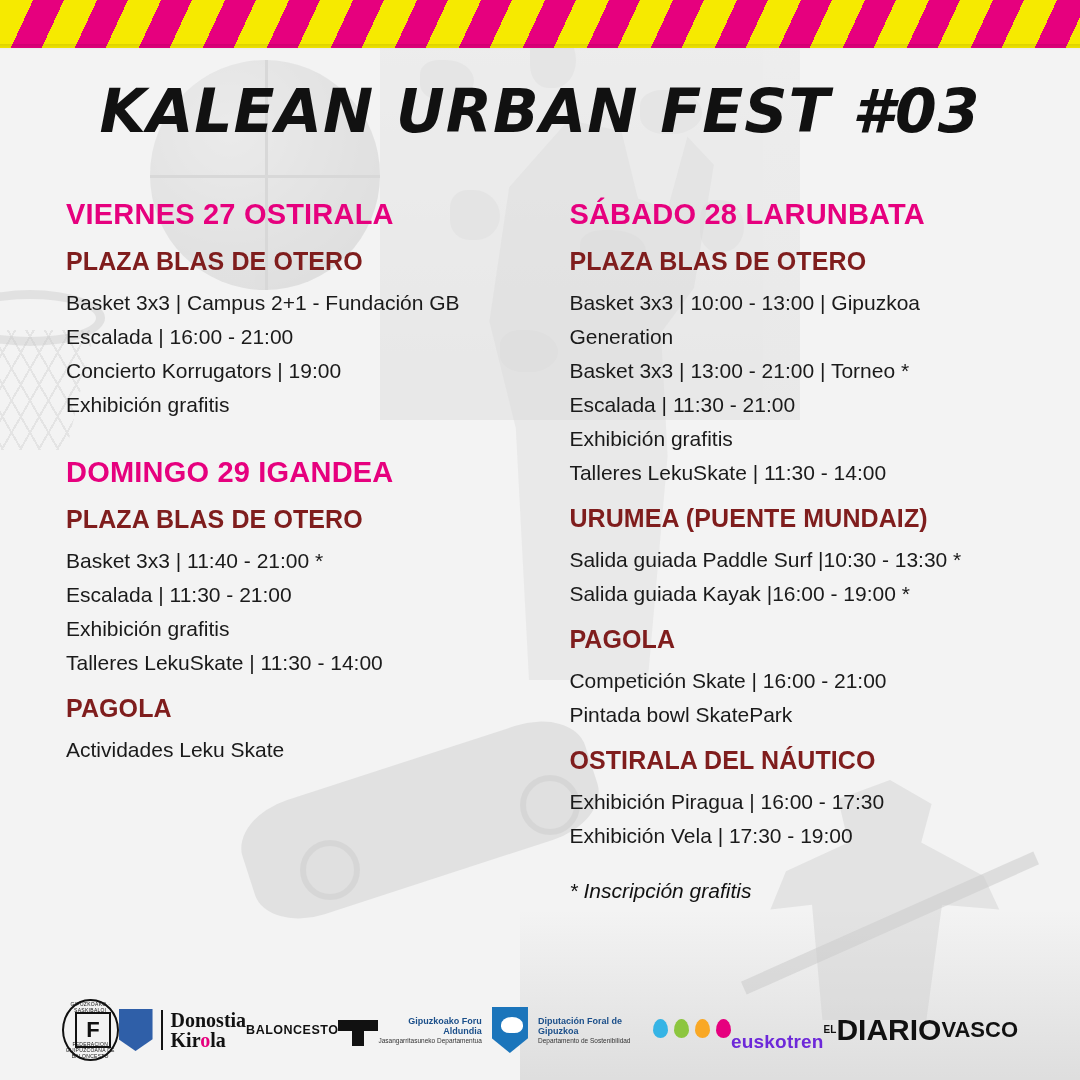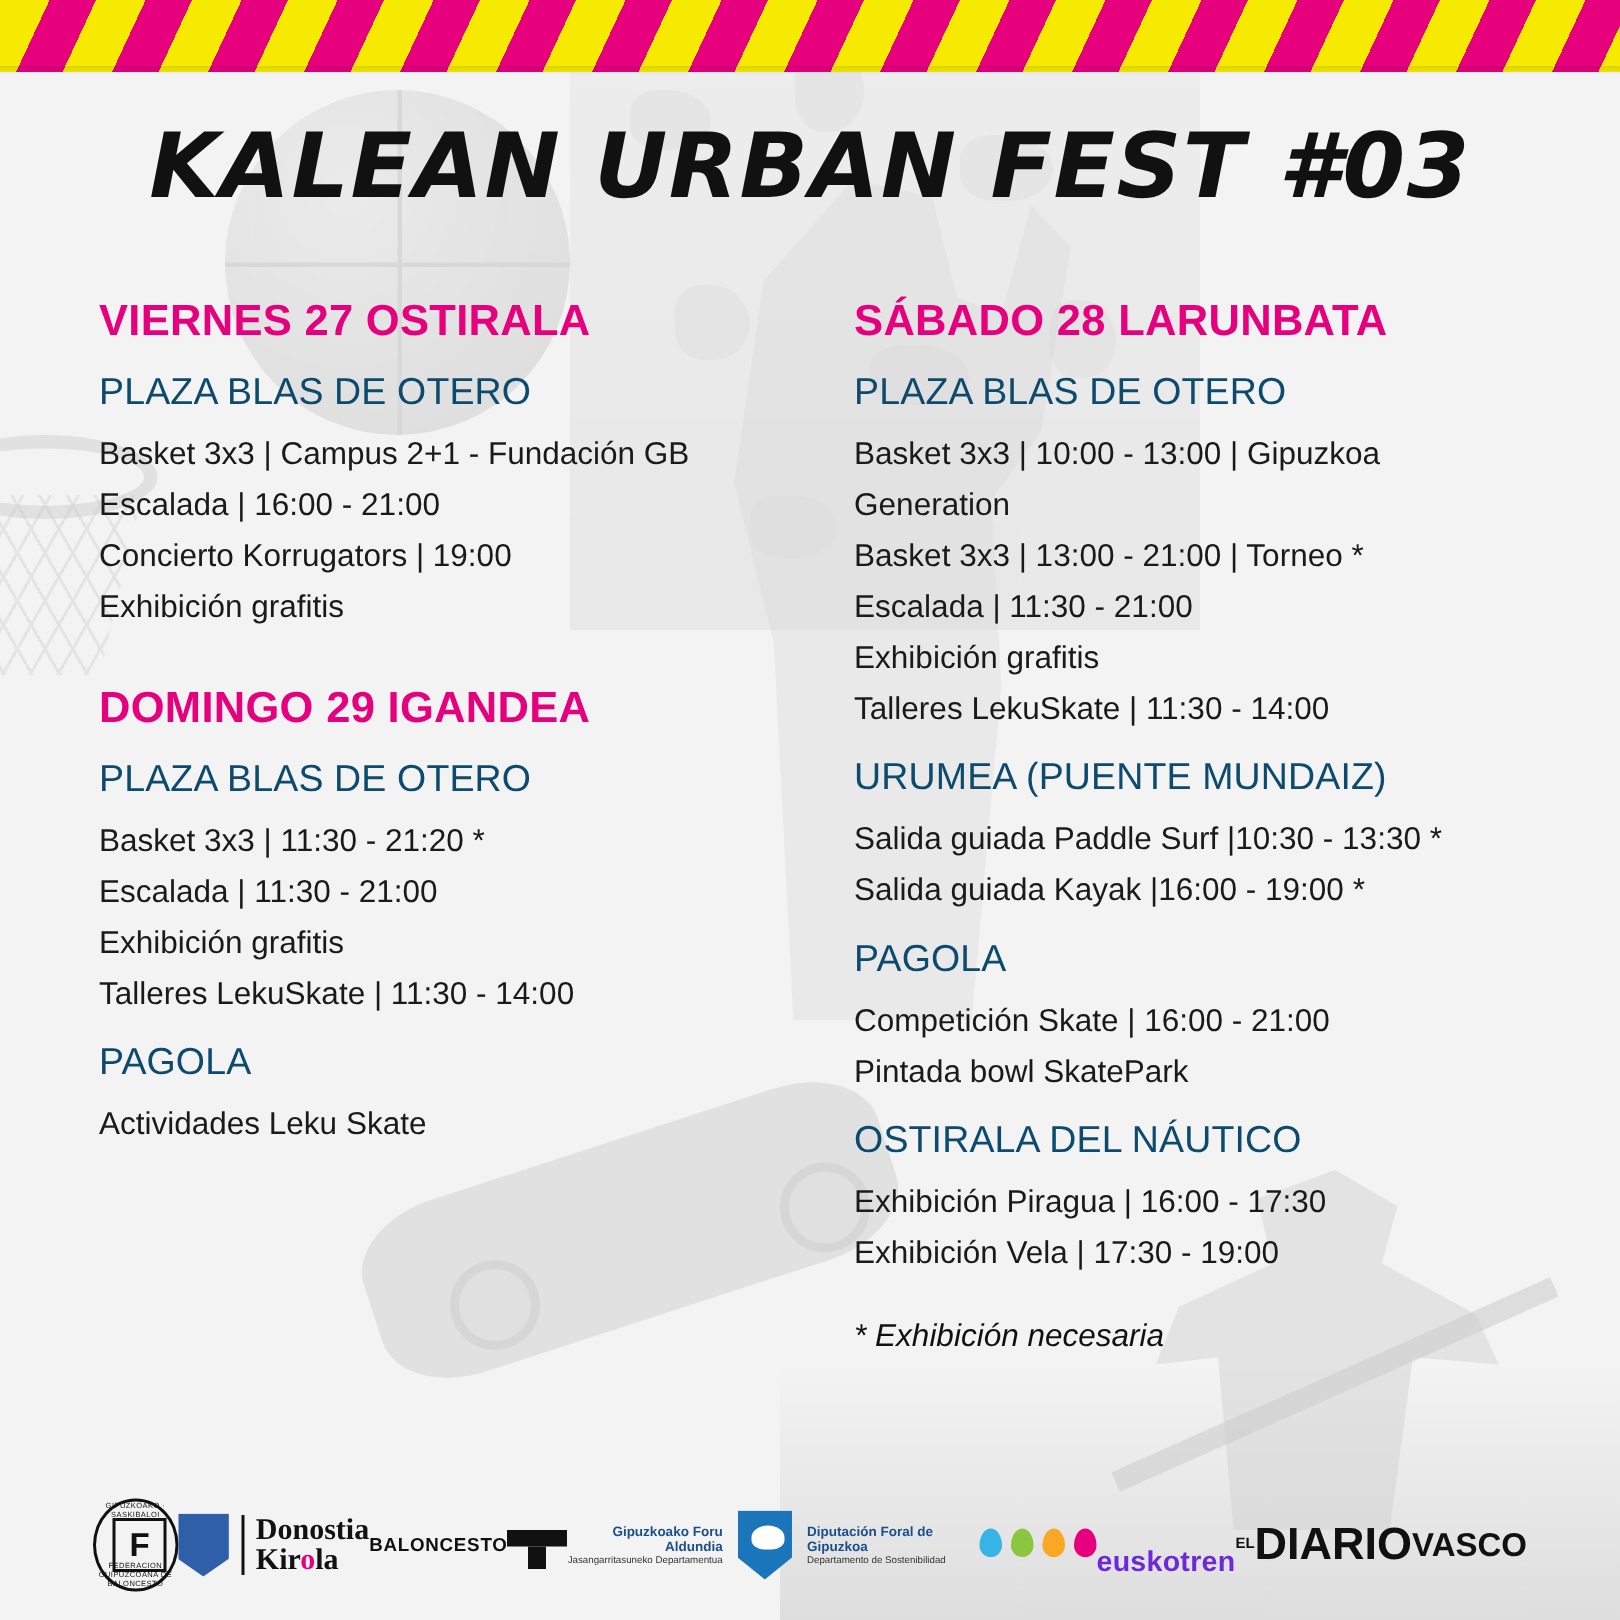--- a/index.html
+++ b/index.html
@@ -140,22 +140,22 @@
 
   .day-heading {
     color: #e6007e;
     font-weight: 800;
     font-size: 29px;
     letter-spacing: .2px;
     margin-bottom: 16px;
     text-transform: uppercase;
   }
   .venue {
-    color: #0c4a6e;
-    font-weight: 400;
+    color: #7f1d1d;
+    font-weight: 700;
     font-size: 25px;
     margin-top: 14px;
     margin-bottom: 10px;
     letter-spacing: .1px;
   }
   .item {
     color: #1a1a1a;
     font-size: 21px;
     line-height: 1.62;
     font-weight: 400;
@@ -305,21 +305,21 @@
           <div class="item">Escalada | 16:00 - 21:00</div>
           <div class="item">Concierto Korrugators | 19:00</div>
           <div class="item">Exhibición grafitis</div>
         </div>
 
         <div class="gap"></div>
 
         <div>
           <div class="day-heading">DOMINGO 29 IGANDEA</div>
           <div class="venue">PLAZA BLAS DE OTERO</div>
-          <div class="item">Basket 3x3 | 11:30 - 21:20 *</div>
+          <div class="item">Basket 3x3 | 11:40 - 21:00 *</div>
           <div class="item">Escalada | 11:30 - 21:00</div>
           <div class="item">Exhibición grafitis</div>
           <div class="item">Talleres LekuSkate | 11:30 - 14:00</div>
 
           <div class="venue">PAGOLA</div>
           <div class="item">Actividades Leku Skate</div>
         </div>
 
       </div>
 
@@ -340,21 +340,21 @@
           <div class="item">Salida guiada Kayak |16:00 - 19:00 *</div>
 
           <div class="venue">PAGOLA</div>
           <div class="item">Competición Skate | 16:00 - 21:00</div>
           <div class="item">Pintada bowl SkatePark</div>
 
           <div class="venue">OSTIRALA DEL NÁUTICO</div>
           <div class="item">Exhibición Piragua | 16:00 - 17:30</div>
           <div class="item">Exhibición Vela | 17:30 - 19:00</div>
 
-          <div class="footnote">* Exhibición necesaria</div>
+          <div class="footnote">* Inscripción grafitis</div>
         </div>
 
       </div>
     </div>
   </div>
 
   <div class="sponsors">
 
     <div class="logo logo-fed">
       <div class="ring"></div>

